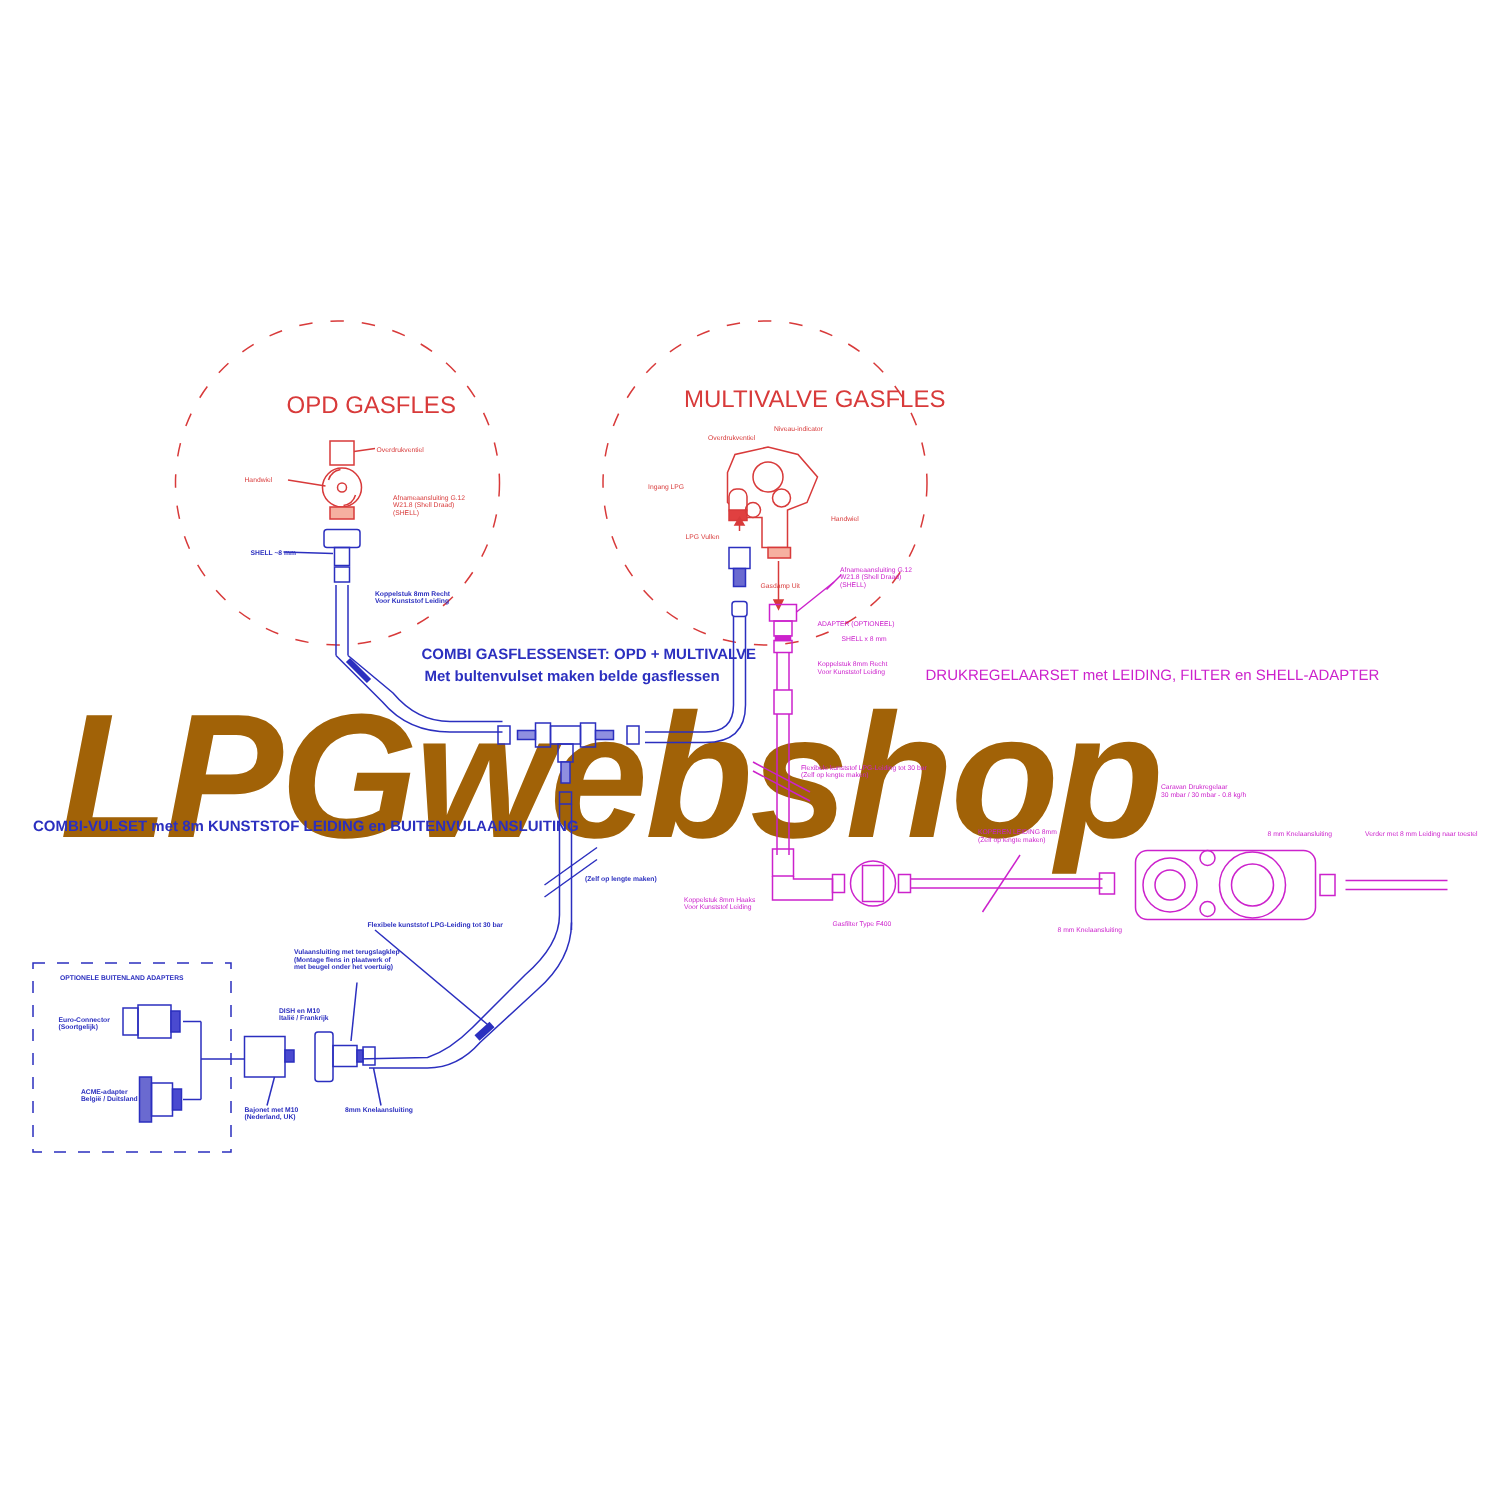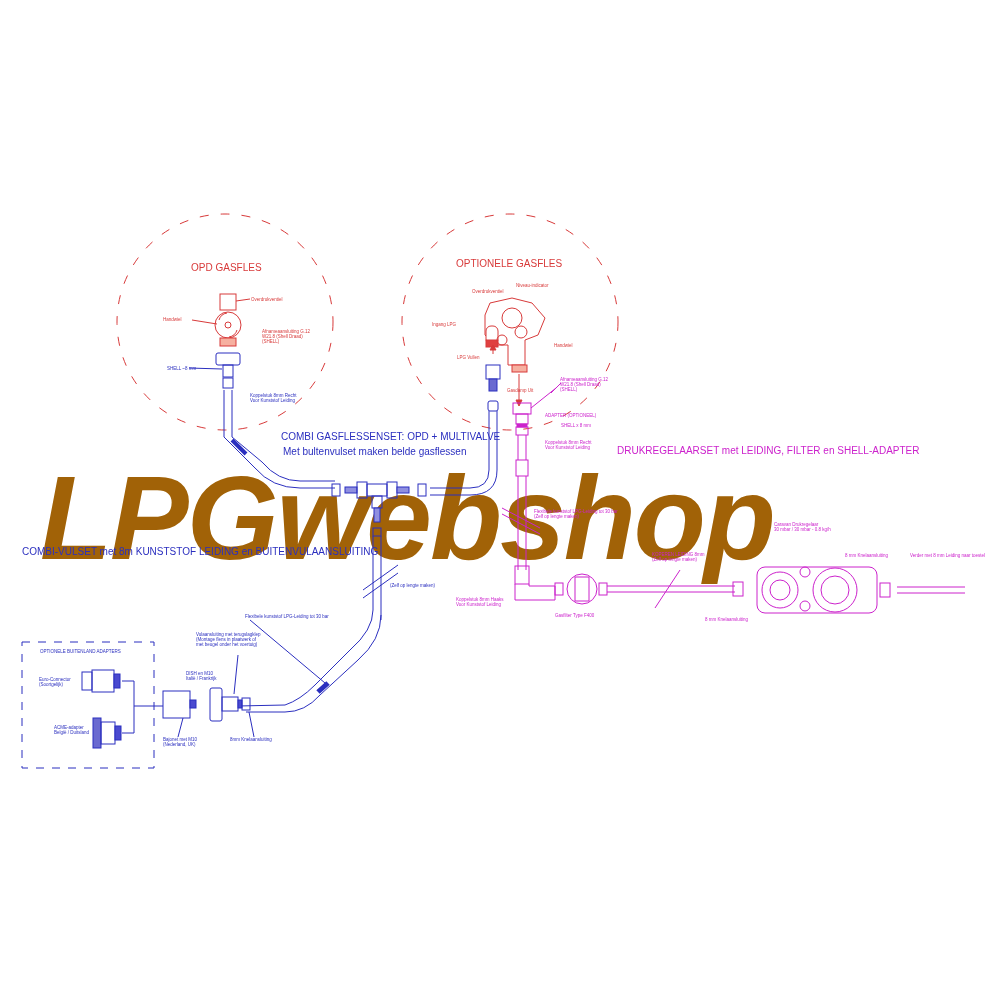--- a/index.html
+++ b/index.html
@@ -2,23 +2,23 @@
 <html><head>
 <meta charset="utf-8">
 <style>
   html, body { margin:0; padding:0; background:#ffffff; }
   body { width:1000px; height:1000px; position:relative; overflow:hidden; font-family:"Liberation Sans", sans-serif; }
   #canvas { position:absolute; left:0; top:0; width:1000px; height:1000px; }
   .wm { position:absolute; left:40px; top:450px; font-family:"Liberation Sans", sans-serif; font-style:italic; font-weight:bold; font-size:118px; color:#a16207; letter-spacing:-2px; white-space:nowrap; }
   .wm-com { position:absolute; left:845px; top:530px; font-family:"Liberation Sans", sans-serif; font-style:italic; font-weight:bold; font-size:56px; color:#ebebf7; }
   .lbl { position:absolute; white-space:nowrap; line-height:1.15; }
   .red { color:#d83a3a; }
-  .blue { color:#2b2fbf; }
+  .blue { color:#2b2fbf;font-weight:bold; }
   .mag { color:#cc22cc; }
-  .title-red { font-size:10px; }
+  .title-red { font-size:16px; }
   .title-blue { font-size:10px; }
   .title-mag { font-size:10px; }
   .tiny { font-size:4.5px; }
   .tiny2 { font-size:4.5px; white-space:pre; }
 </style>
 </head>
 <body>
 
 <div id="canvas">
 
@@ -175,21 +175,21 @@
   <div class="lbl red title-red" style="left:191px;top:262px">OPD GASFLES</div>
   <div class="lbl red tiny" style="left:251px;top:297px">Overdrukventiel</div>
   <div class="lbl red tiny" style="left:163px;top:317px">Handwiel</div>
   <div class="lbl red tiny2" style="left:262px;top:329px">Afnameaansluiting G.12
 W21.8 (Shell Draad)
 (SHELL)</div>
   <div class="lbl blue tiny" style="left:167px;top:366px">SHELL ~8 mm</div>
   <div class="lbl blue tiny2" style="left:250px;top:393px">Koppelstuk 8mm Recht
 Voor Kunststof Leiding</div>
 
-  <div class="lbl red title-red" style="left:456px;top:258px">OPTIONELE GASFLES</div>
+  <div class="lbl red title-red" style="left:456px;top:258px">MULTIVALVE GASFLES</div>
   <div class="lbl red tiny" style="left:472px;top:289px">Overdrukventiel</div>
   <div class="lbl red tiny" style="left:516px;top:283px">Niveau-indicator</div>
   <div class="lbl red tiny" style="left:432px;top:322px">Ingang LPG</div>
   <div class="lbl red tiny" style="left:457px;top:355px">LPG Vullen</div>
   <div class="lbl red tiny" style="left:554px;top:343px">Handwiel</div>
   <div class="lbl red tiny" style="left:507px;top:388px">Gasdamp Uit</div>
 
   <div class="lbl blue title-blue" style="left:281px;top:431px">COMBI GASFLESSENSET: OPD + MULTIVALVE</div>
   <div class="lbl blue title-blue" style="left:283px;top:446px">Met bultenvulset maken belde gasflessen</div>
 

